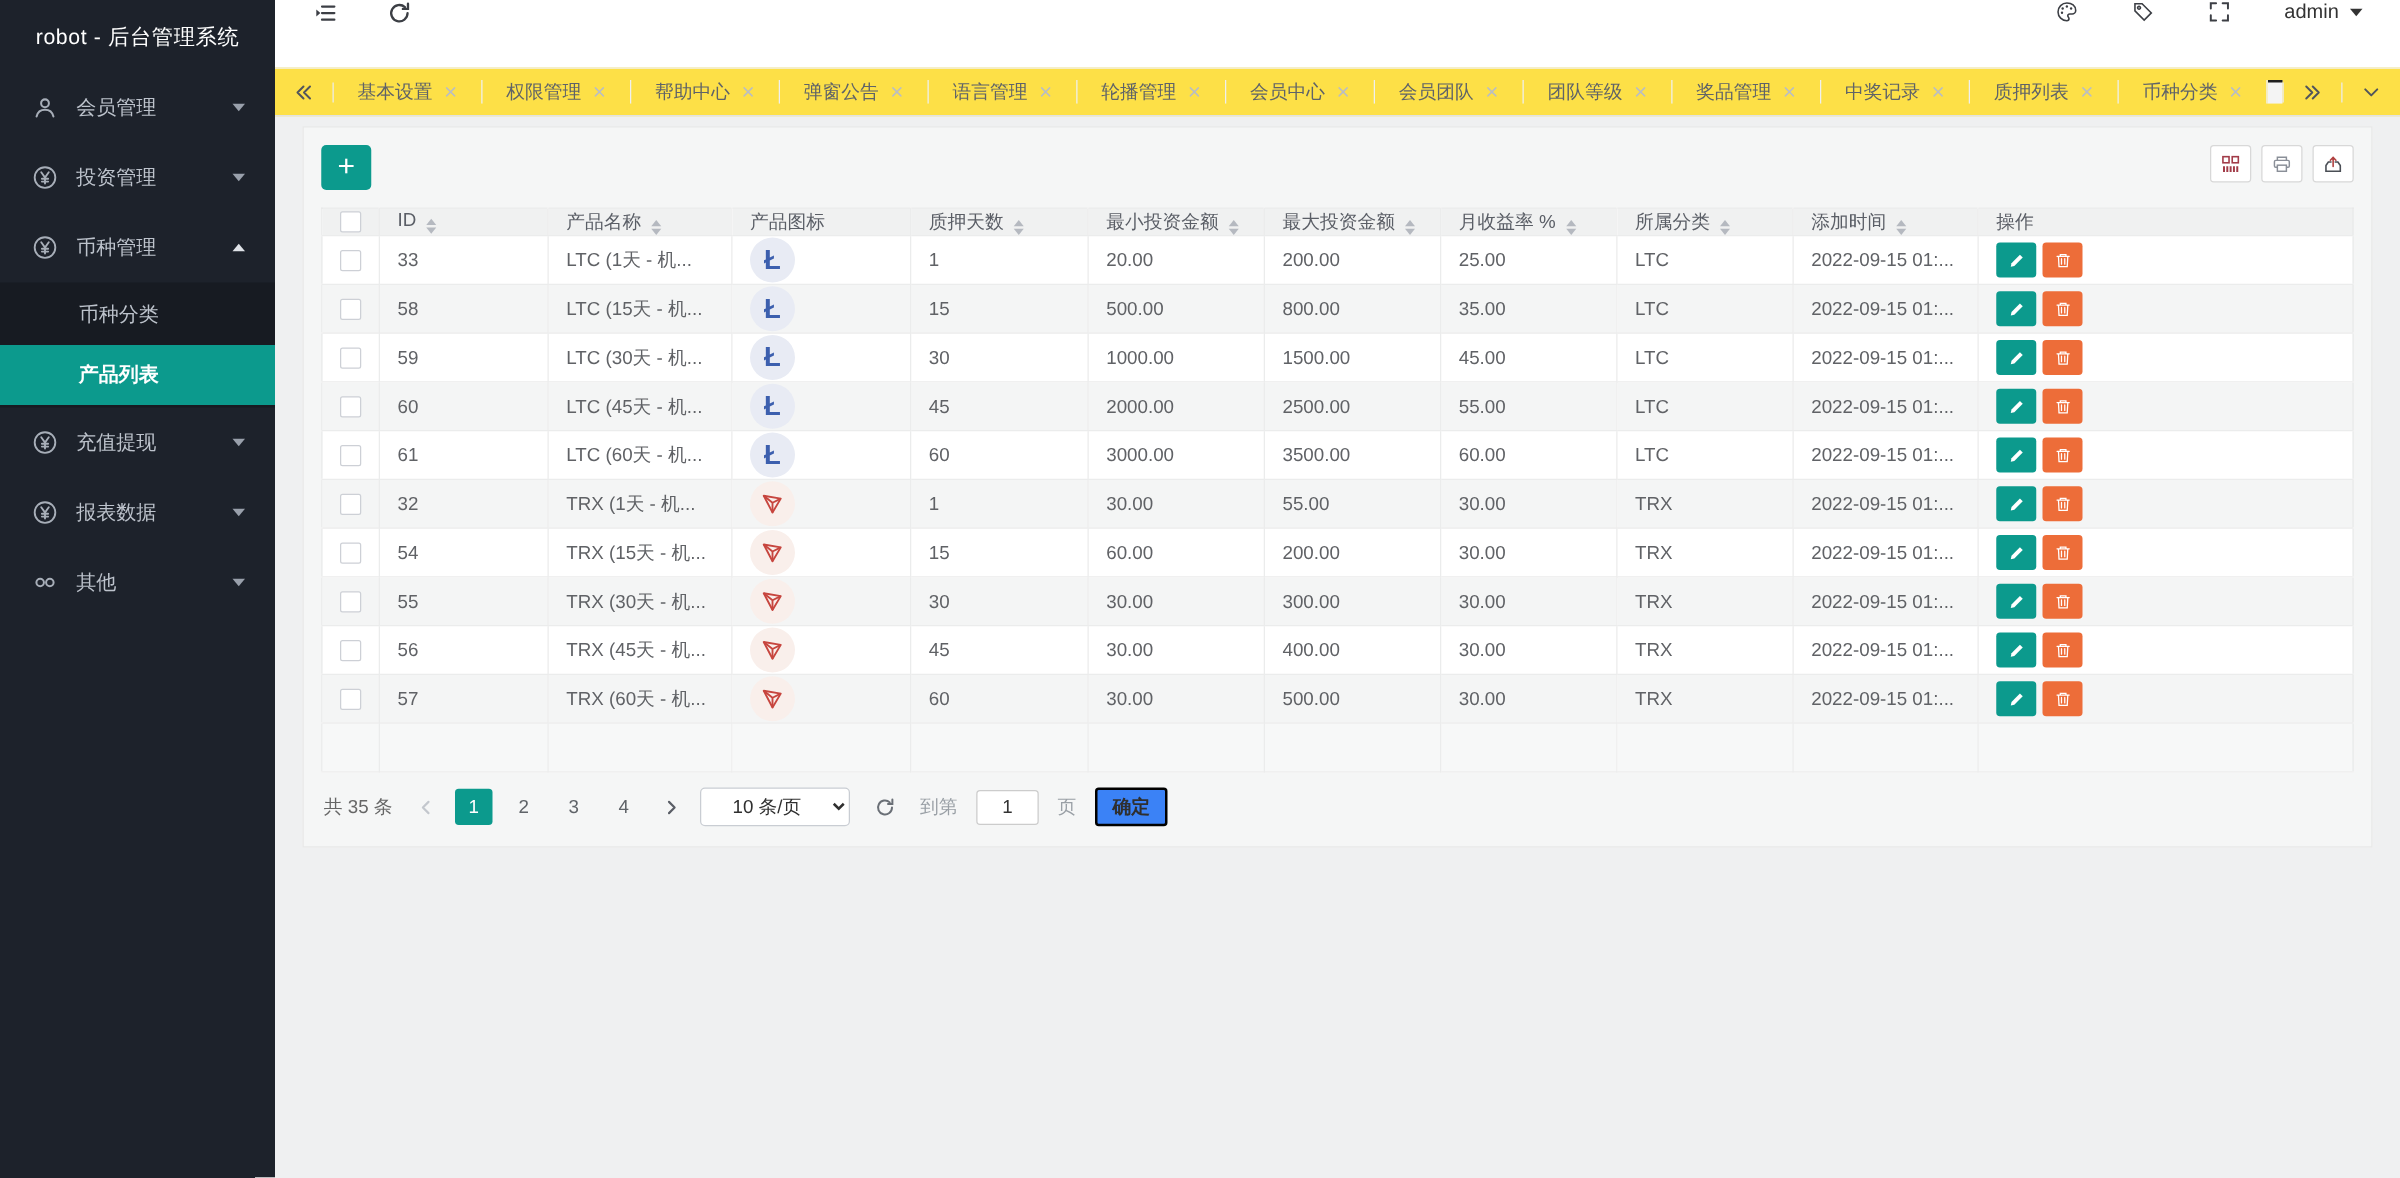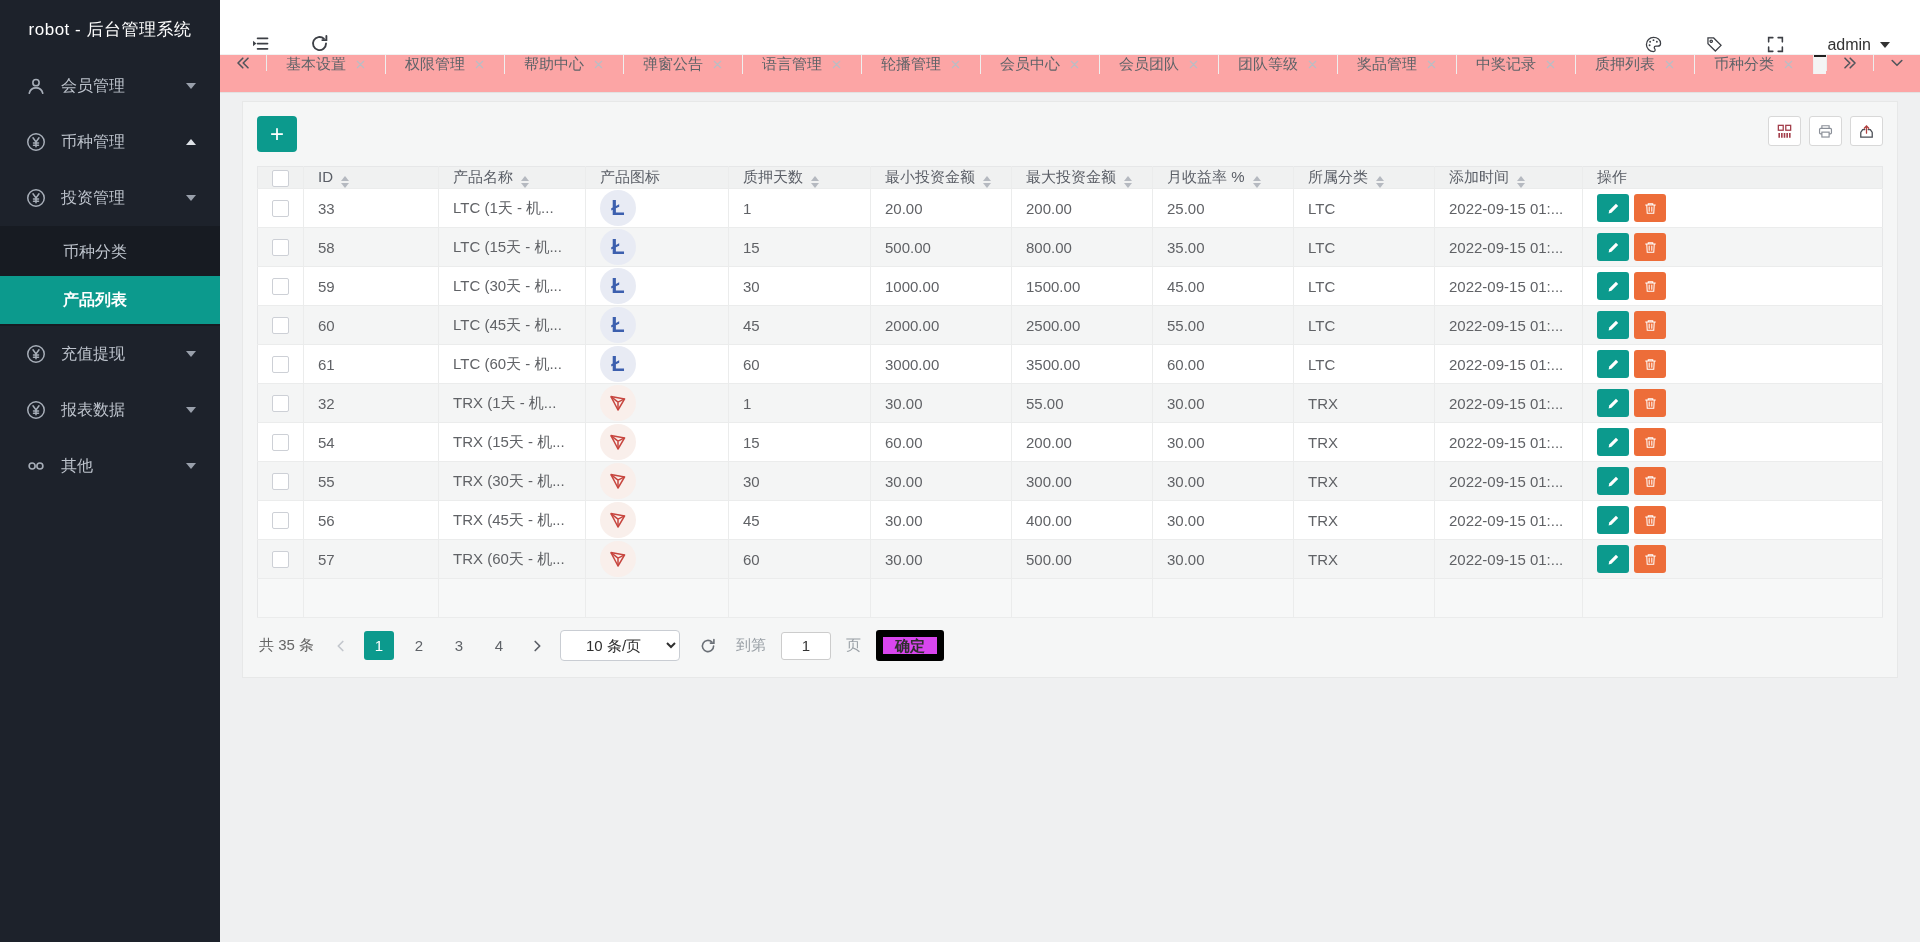--- a/index.html
+++ b/index.html
@@ -15,30 +15,30 @@
   .side-item .ic svg{width:20px;height:20px}
   .side-item .lbl{flex:1;white-space:nowrap}
   .caret{width:0;height:0;border-left:5px solid transparent;border-right:5px solid transparent;border-top:6px solid #99a0ab}
   .caret.up{border-top:none;border-bottom:6px solid #dfe3e8}
   .submenu{background:#171b22;padding:2px 0}
   .sub-item{height:48px;display:flex;align-items:center;padding-left:63px;font-size:16px;color:#bdc3cc;cursor:pointer;white-space:nowrap}
   .sub-item.active{background:#0c9a8d;color:#fff;font-weight:bold}
 
   
   .main{flex:1;display:flex;flex-direction:column;min-width:0}
-  .topbar{height:54px;background:#fff;display:flex;align-items:flex-end;padding:0 30px}
+  .topbar{height:54px;background:#fff;display:flex;align-items:flex-start;padding:0 30px}
   .tb-left{display:flex;align-items:center;gap:38px;color:#3c3f45}
   .tb-btn{cursor:pointer;display:flex;color:#3c3f45}
   .tb-btn svg{width:21px;height:21px}
   .tb-right{margin-left:auto;display:flex;align-items:center;gap:42px;color:#4a4e55}
   .tb-right .tb-btn svg{width:19px;height:19px}
   .user-menu{display:flex;align-items:center;gap:9px;font-size:16px;color:#333;cursor:pointer}
   .user-menu .caret{border-top-color:#333}
 
-  .tabbar{height:39px;background:#fca5a5;border-top:1px solid #f1f1f1;border-bottom:1px solid #e2e2e2;display:flex;align-items:flex-start}
+  .tabbar{height:39px;background:#fde047;border-top:1px solid #f1f1f1;border-bottom:1px solid #e2e2e2;display:flex;align-items:center}
   .tab-nav{width:47px;display:flex;align-items:center;justify-content:center;color:#51555c;cursor:pointer;flex-shrink:0}
   .tab-nav svg{width:16px;height:16px}
   .tab-nav.left{border-right:1px solid #ececec}
   .tab-nav.rt{border-left:1px solid #ececec}
   #tabs-strip{flex:1;display:flex;min-width:0;overflow:hidden}
   .tab{display:flex;align-items:center;gap:9px;padding:0 19px;border-right:1px solid #efefef;font-size:15px;color:#5f6368;cursor:pointer;white-space:nowrap;flex-shrink:0}
   .tab .tab-close{color:#b9bdc4;display:flex;cursor:pointer}
   .tab .tab-close svg{width:11px;height:11px}
   .tab.active{background:#f4f4f4;color:#2a2a2a;box-shadow:inset 0 2px 0 #1f1f1f}
 
@@ -77,21 +77,21 @@
   .pg-nav svg{width:16px;height:16px}
   .pg-nav.disabled{color:#c3c7cd}
   #pages{display:flex;gap:10px}
   .page-btn{min-width:30px;height:29px;display:flex;align-items:center;justify-content:center;border-radius:3px;cursor:pointer;color:#5f6368;padding:0 4px}
   .page-btn.active{background:#0c9a8d;color:#fff}
   .pg-size{height:31px;border:1px solid #c9cdd3;border-radius:4px;background:#fff;font-size:15px;color:#2f2f2f;padding:0 21px;font-family:inherit}
   .pg-refresh{display:flex;color:#6a6f76;cursor:pointer;margin:0 4px}
   .pg-refresh svg{width:18px;height:18px}
   .pg-dim{color:#9aa0a6}
   .goto-input{width:50px;height:28px;border:1px solid #ccc;border-radius:3px;text-align:center;font-size:15px;color:#333;background:#fff;font-family:inherit}
-  .confirm-btn{height:31px;padding:0 12px;border:7px solid #000000;border-radius:3px;background:#d946ef;font-size:15px;color:#2f2f2f;cursor:pointer;font-weight:bold;font-family:inherit}
+  .confirm-btn{height:31px;padding:0 12px;border:2px solid #000000;border-radius:3px;background:#3b82f6;font-size:15px;color:#2f2f2f;cursor:pointer;font-weight:bold;font-family:inherit}
 </style>
 </head>
 <body>
 
 <aside class="sidebar">
   <div class="app-title">robot - 后台管理系统</div>
   <nav id="sidebar-menu">
       <div class="side-item">
         <span class="ic">
           <svg viewBox="0 0 16 16" stroke="currentColor" fill="none" stroke-width="1.3" stroke-linecap="round">
@@ -102,32 +102,32 @@
         <span class="lbl">会员管理</span>
         <span class="caret"></span>
       </div>
       <div class="side-item">
         <span class="ic">
           <svg viewBox="0 0 16 16" stroke="currentColor" fill="none" stroke-width="1.2" stroke-linecap="round">
             <circle cx="8" cy="8" r="6.6"></circle>
             <path d="M5.6 4.6L8 8l2.4-3.4M8 8v3.8M6 8.8h4M6 10.6h4"></path>
           </svg>
         </span>
-        <span class="lbl">币种管理</span>
-        <span class="caret up"></span>
+        <span class="lbl">投资管理</span>
+        <span class="caret"></span>
       </div>
       <div class="side-item">
         <span class="ic">
           <svg viewBox="0 0 16 16" stroke="currentColor" fill="none" stroke-width="1.2" stroke-linecap="round">
             <circle cx="8" cy="8" r="6.6"></circle>
             <path d="M5.6 4.6L8 8l2.4-3.4M8 8v3.8M6 8.8h4M6 10.6h4"></path>
           </svg>
         </span>
-        <span class="lbl">投资管理</span>
-        <span class="caret"></span>
+        <span class="lbl">币种管理</span>
+        <span class="caret up"></span>
       </div>
       <div class="submenu">
         <div class="sub-item">
           <span>币种分类</span>
         </div>
         <div class="sub-item active">
           <span>产品列表</span>
         </div>
       </div>
       <div class="side-item">

